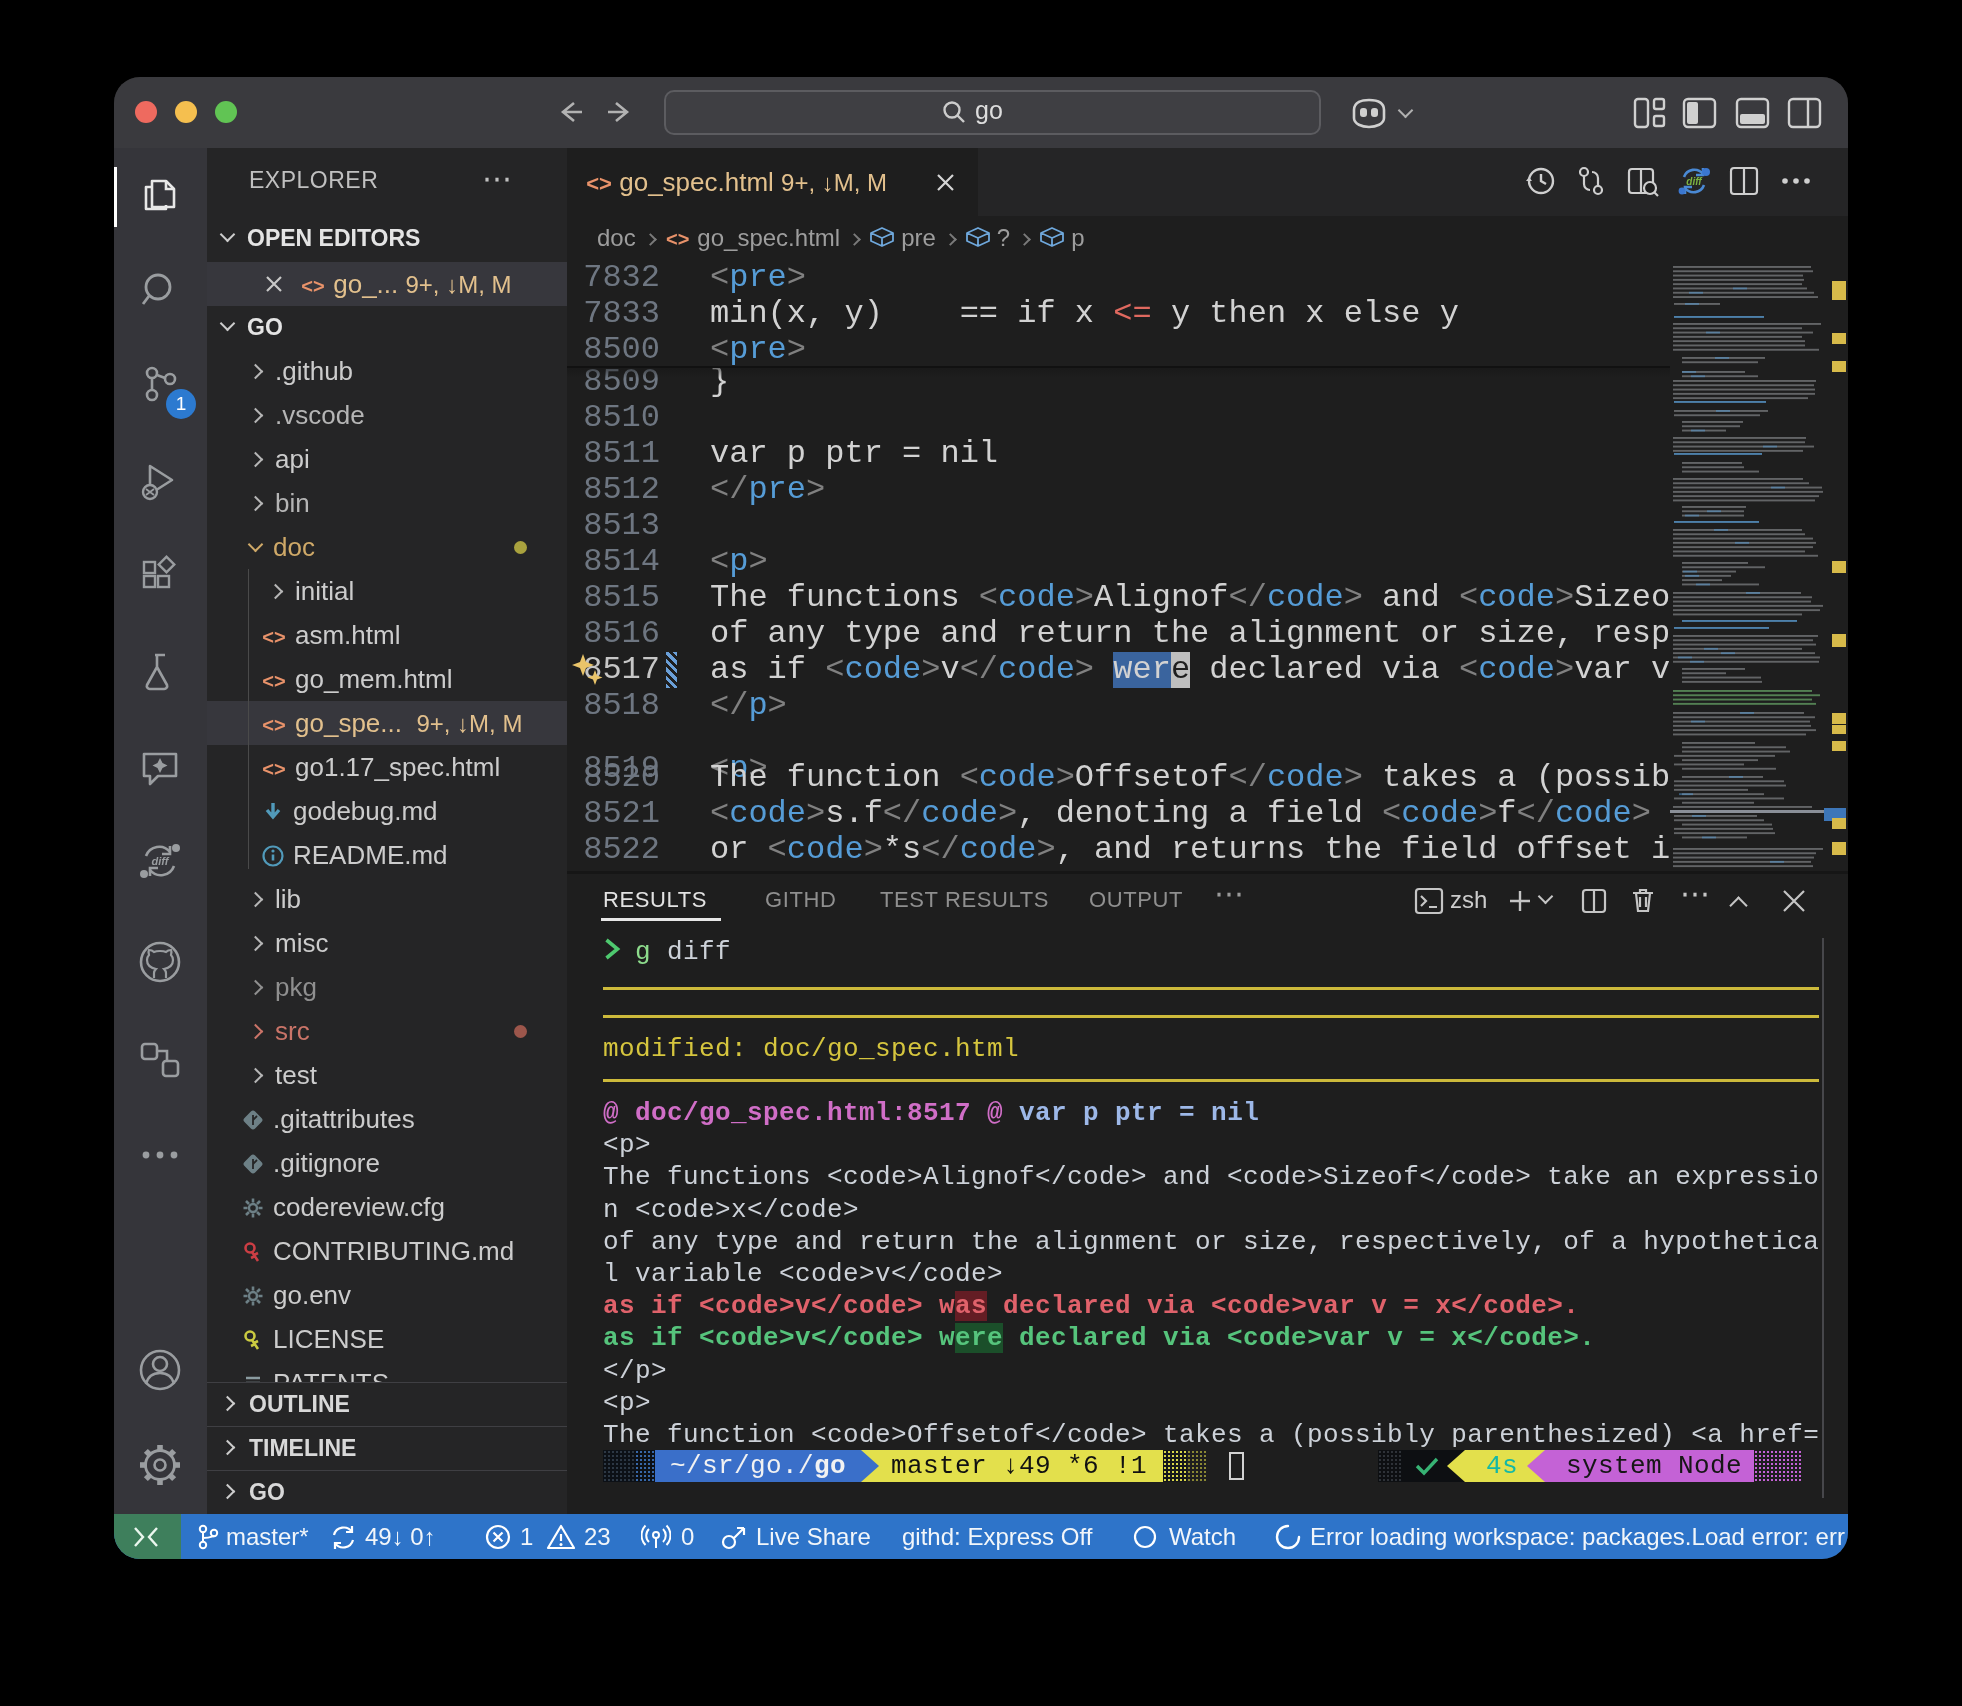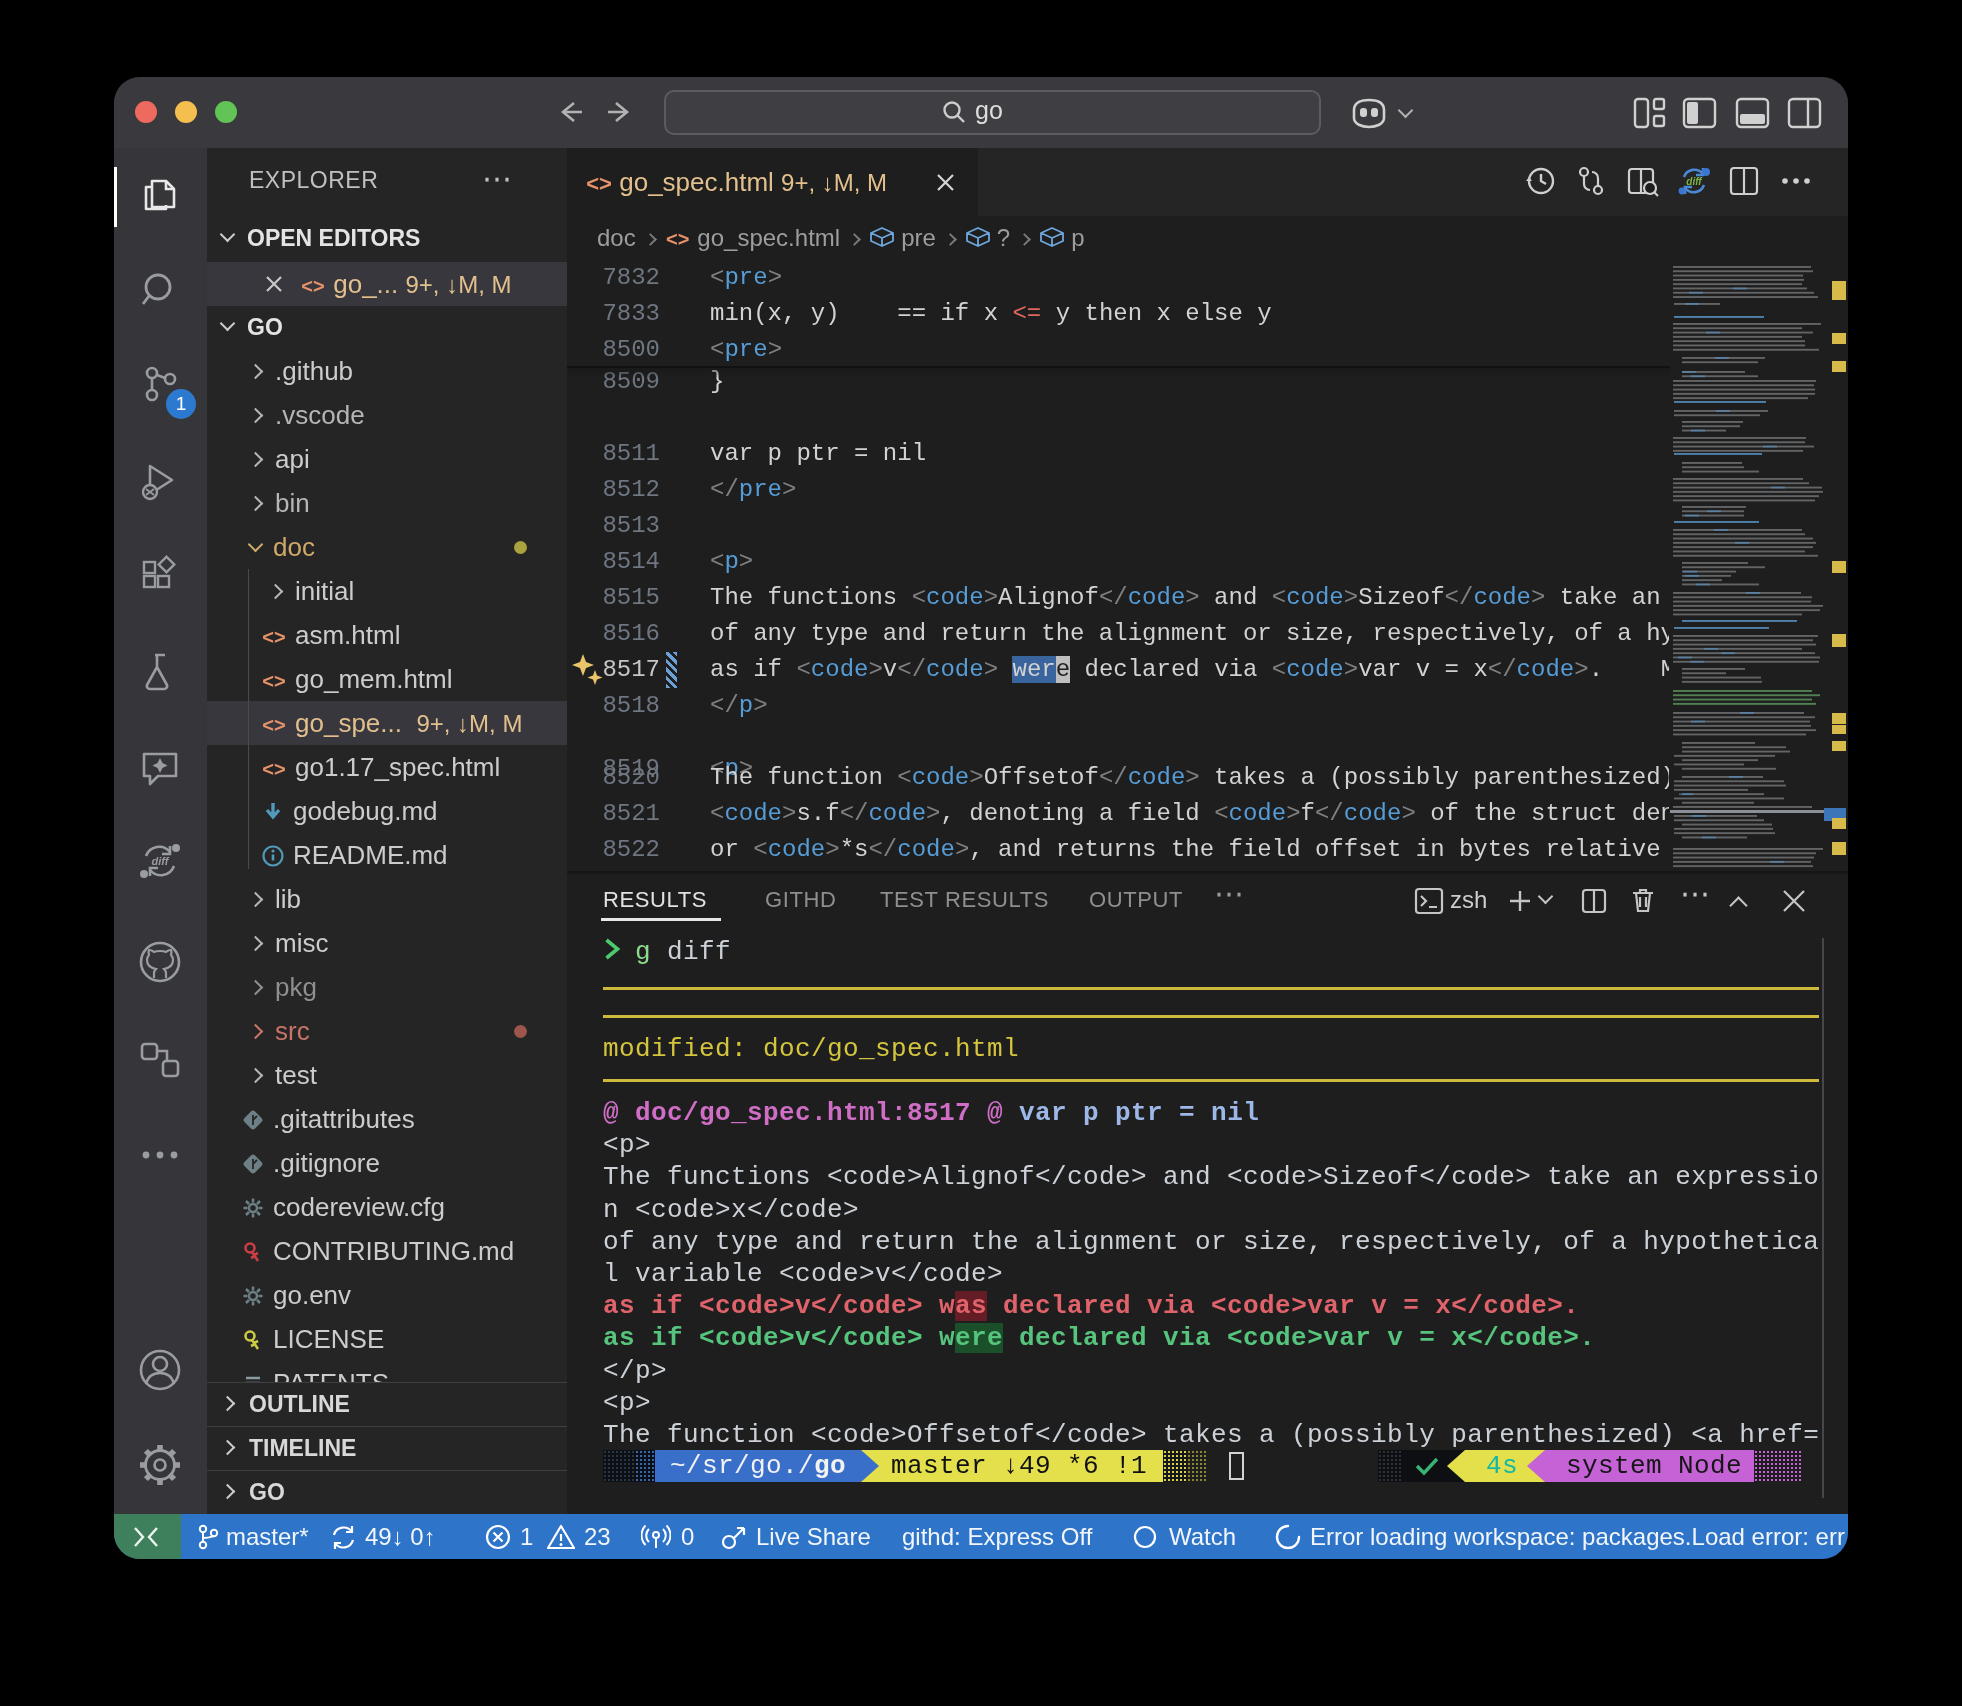--- a/index.html
+++ b/index.html
@@ -1,19 +1,19 @@
 <!DOCTYPE html>
 <html><head><meta charset="utf-8"><style>
 *{margin:0;padding:0;box-sizing:border-box}
 html,body{width:1962px;height:1706px;background:#000;overflow:hidden}
 body{font-family:"Liberation Sans",sans-serif;-webkit-font-smoothing:antialiased}
 .win{position:absolute;left:114px;top:77px;width:1734px;height:1482px;border-radius:26px;overflow:hidden;background:#1e1e1e}
 .abs{position:absolute}
 .mono{font-family:"Liberation Mono",monospace}
-.cl{position:absolute;left:453px;width:1102px;height:36px;line-height:36px;overflow:hidden;white-space:pre;font-family:"Liberation Mono",monospace;font-size:24px;color:#d2d2d2}
+.cl{position:absolute;left:453px;width:1102px;height:36px;line-height:36px;overflow:hidden;white-space:pre;font-family:"Liberation Mono",monospace;font-size:32px;color:#d2d2d2}
 .ln{display:inline-block;width:93px;text-align:right;margin-right:50px;color:#6e7681}
 .tg{color:#569cd6}.gb{color:#808080}.red{color:#e0695f}
 .tl{position:absolute;left:489px;height:32px;line-height:32px;white-space:pre;font-family:"Liberation Mono",monospace;font-size:26px;letter-spacing:0.4px;color:#ccd1d8}
 .row{position:absolute;left:93px;width:360px;height:44px;line-height:44px;font-size:26px;color:#cccccc;white-space:pre;overflow:hidden}
 .chev{display:inline-block;width:11px;height:11px;border-right:2px solid #b6b6b6;border-top:2px solid #b6b6b6;transform:rotate(45deg);margin:0 0 3px 0}
 .chevd{display:inline-block;width:11px;height:11px;border-right:2px solid #b6b6b6;border-top:2px solid #b6b6b6;transform:rotate(135deg);margin:0 0 6px 0}
 .ic{display:inline-block;width:26px;text-align:center;font-weight:700;font-size:20px}
 svg{display:block}
 </style></head><body>
 <div class="win">
@@ -257,20 +257,21 @@
       <circle cx="27" cy="17" r="2.8" fill="#cfcfcf"></circle>
     </svg>
 <div class="abs" style="left:483px;top:139px;height:44px;line-height:44px;font-size:24px;color:#9d9d9d;white-space:nowrap">doc<span style="display:inline-block;width:9px;height:9px;border-right:2px solid #7a7a7a;border-top:2px solid #7a7a7a;transform:rotate(45deg);margin:0 10px 2px 10px"></span><span class="ic" style="color:#e8926a;font-size:20px">&lt;&gt;</span> go_spec.html<span style="display:inline-block;width:9px;height:9px;border-right:2px solid #7a7a7a;border-top:2px solid #7a7a7a;transform:rotate(45deg);margin:0 10px 2px 10px"></span><svg style="display:inline-block;vertical-align:-3px;margin:0 6px 0 0" width="26" height="24" viewBox="0 0 26 24">
         <path d="M13 3 L24 8 L13 13 L2 8 Z M2 8 V16 L13 21 L24 16 V8 M13 13 V21" stroke="#6fa8dc" stroke-width="1.8" fill="none" stroke-linejoin="round"></path>
       </svg>pre<span style="display:inline-block;width:9px;height:9px;border-right:2px solid #7a7a7a;border-top:2px solid #7a7a7a;transform:rotate(45deg);margin:0 10px 2px 10px"></span><svg style="display:inline-block;vertical-align:-3px;margin:0 6px 0 0" width="26" height="24" viewBox="0 0 26 24">
         <path d="M13 3 L24 8 L13 13 L2 8 Z M2 8 V16 L13 21 L24 16 V8 M13 13 V21" stroke="#6fa8dc" stroke-width="1.8" fill="none" stroke-linejoin="round"></path>
       </svg>?<span style="display:inline-block;width:9px;height:9px;border-right:2px solid #7a7a7a;border-top:2px solid #7a7a7a;transform:rotate(45deg);margin:0 10px 2px 10px"></span><svg style="display:inline-block;vertical-align:-3px;margin:0 6px 0 0" width="26" height="24" viewBox="0 0 26 24">
         <path d="M13 3 L24 8 L13 13 L2 8 Z M2 8 V16 L13 21 L24 16 V8 M13 13 V21" stroke="#6fa8dc" stroke-width="1.8" fill="none" stroke-linejoin="round"></path>
       </svg>p</div>
 <div class="cl" style="top:287px"><b class="ln" style="font-weight:400">8509</b>}</div>
+<div class="cl" style="top:323px"><b class="ln" style="font-weight:400">8510</b></div>
 <div class="cl" style="top:359px"><b class="ln" style="font-weight:400">8511</b>var p ptr = nil</div>
 <div class="cl" style="top:395px"><b class="ln" style="font-weight:400">8512</b><span class="gb">&lt;/</span><span class="tg">pre</span><span class="gb">&gt;</span></div>
 <div class="cl" style="top:431px"><b class="ln" style="font-weight:400">8513</b></div>
 <div class="cl" style="top:467px"><b class="ln" style="font-weight:400">8514</b><span class="gb">&lt;</span><span class="tg">p</span><span class="gb">&gt;</span></div>
 <div class="cl" style="top:503px"><b class="ln" style="font-weight:400">8515</b>The functions <span class="gb">&lt;</span><span class="tg">code</span><span class="gb">&gt;</span>Alignof<span class="gb">&lt;/</span><span class="tg">code</span><span class="gb">&gt;</span> and <span class="gb">&lt;</span><span class="tg">code</span><span class="gb">&gt;</span>Sizeof<span class="gb">&lt;/</span><span class="tg">code</span><span class="gb">&gt;</span> take an e</div>
 <div class="cl" style="top:539px"><b class="ln" style="font-weight:400">8516</b>of any type and return the alignment or size, respectively, of a hypothetical</div>
 <div class="cl" style="top:575px"><b class="ln" style="color:#c6c6c6;font-weight:400">8517</b>as if <span class="gb">&lt;</span><span class="tg">code</span><span class="gb">&gt;</span>v<span class="gb">&lt;/</span><span class="tg">code</span><span class="gb">&gt;</span> <span style="background:#3a649e">wer</span><span style="background:#bfbfbf;color:#1e1e1e">e</span> declared via <span class="gb">&lt;</span><span class="tg">code</span><span class="gb">&gt;</span>var v = x<span class="gb">&lt;/</span><span class="tg">code</span><span class="gb">&gt;</span>.    M</div>
 <div class="cl" style="top:611px"><b class="ln" style="font-weight:400">8518</b><span class="gb">&lt;/</span><span class="tg">p</span><span class="gb">&gt;</span></div>
 <div class="cl" style="top:674px"><b class="ln" style="font-weight:400">8519</b><span class="gb">&lt;</span><span class="tg">p</span><span class="gb">&gt;</span></div>
 <div class="cl" style="top:683px"><b class="ln" style="font-weight:400">8520</b>The function <span class="gb">&lt;</span><span class="tg">code</span><span class="gb">&gt;</span>Offsetof<span class="gb">&lt;/</span><span class="tg">code</span><span class="gb">&gt;</span> takes a (possibly parenthesized)</div>

